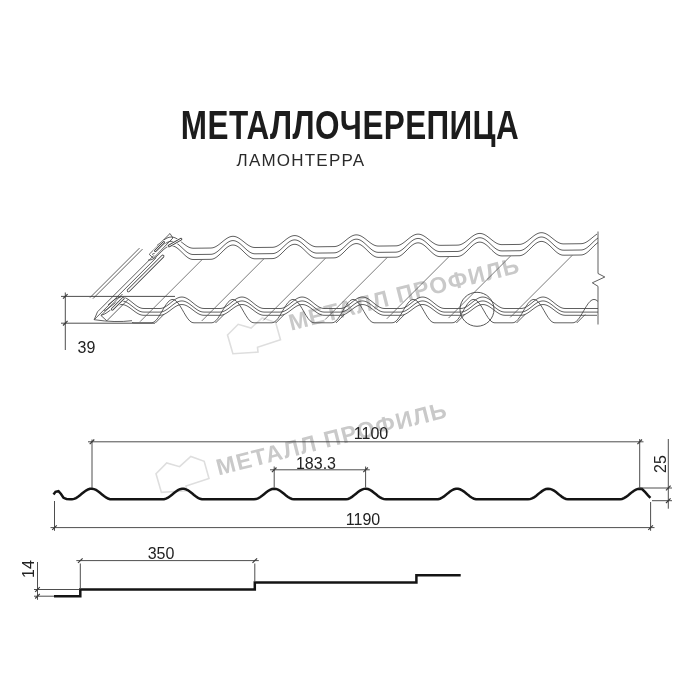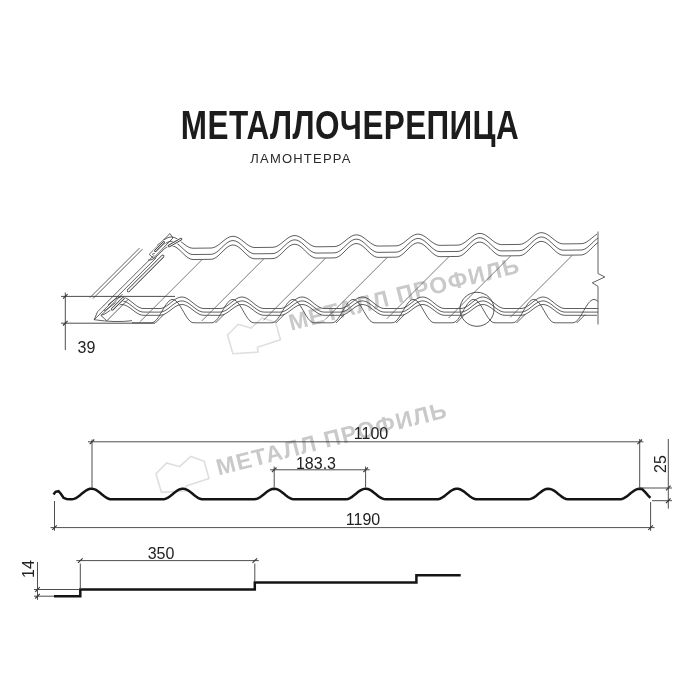--- a/index.html
+++ b/index.html
@@ -1,17 +1,17 @@
 <!DOCTYPE html>
 <html><head><meta charset="utf-8">
 <style>
 html,body{margin:0;padding:0;background:#ffffff;width:700px;height:700px;overflow:hidden;}
 #page{position:relative;width:700px;height:700px;font-family:"Liberation Sans",sans-serif;margin-top:48px;}
 .title{position:absolute;left:0;top:55px;width:700px;text-align:center;font-size:40px;font-weight:bold;color:#1c1c1c;letter-spacing:0.5px;transform:scaleX(0.787);transform-origin:350px 0;}
-.subtitle{position:absolute;left:0;top:102.5px;width:602px;text-align:center;font-size:13px;font-weight:normal;color:#2a2a2a;letter-spacing:1.2px;}
+.subtitle{position:absolute;left:0;top:102.5px;width:602px;text-align:center;font-size:17px;font-weight:normal;color:#2a2a2a;letter-spacing:1.2px;}
 svg{position:absolute;left:0;top:0;}
 </style></head>
 <body>
 <div id="page">
 <div class="title">МЕТАЛЛОЧЕРЕПИЦА</div>
 <div class="subtitle">ЛАМОНТЕРРА</div>
 <svg width="700" height="700" viewBox="0 0 700 700">
 <polygon points="227.5,287.0 238.2,276.3 251.1,280.0 262.3,269.8 275.7,274.6 280.5,291.8 257.5,299.3 258.0,304.1 232.9,305.7" fill="none" stroke="#dedede" stroke-width="1.6"></polygon>
 <text x="0" y="0" transform="translate(291,282.8) rotate(-14.3)" font-family="Liberation Sans, sans-serif" font-size="23" font-weight="bold" letter-spacing="1.2" fill="#c9c9c9">МЕТАЛЛ ПРОФИЛЬ</text>
 <polygon points="156.0,425.7 166.7,415.0 179.6,418.7 190.8,408.5 204.2,413.3 209.0,430.5 186.0,438.0 186.5,442.8 161.4,444.4" fill="none" stroke="#dedede" stroke-width="1.6"></polygon>

